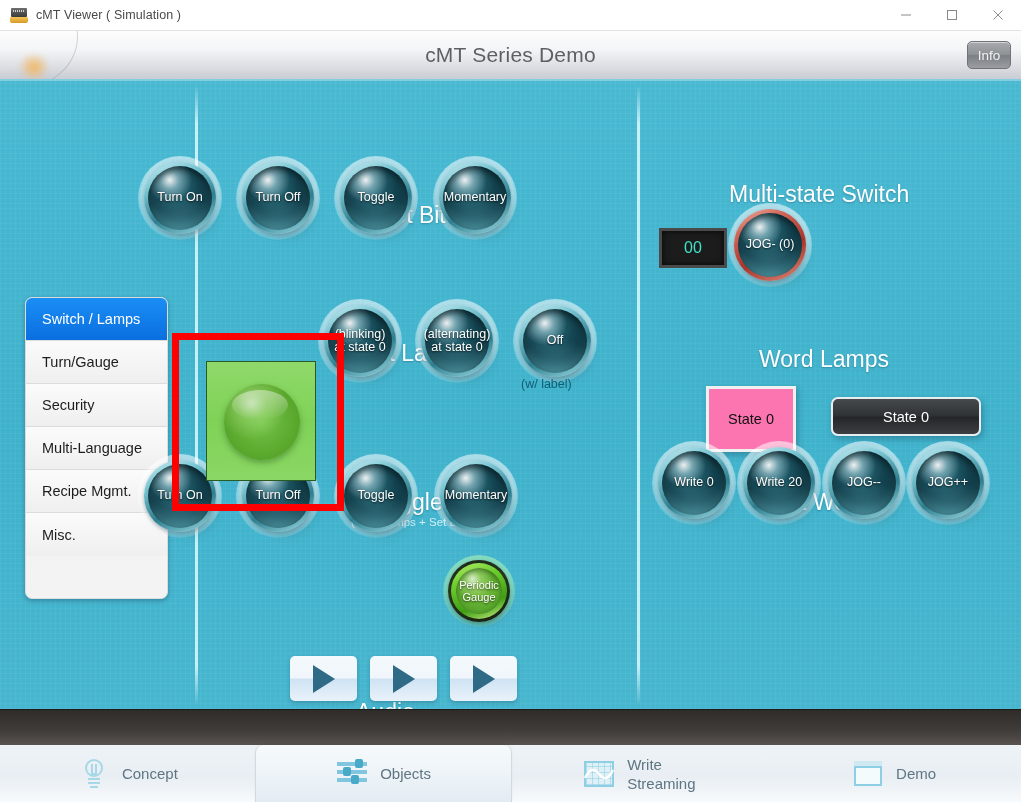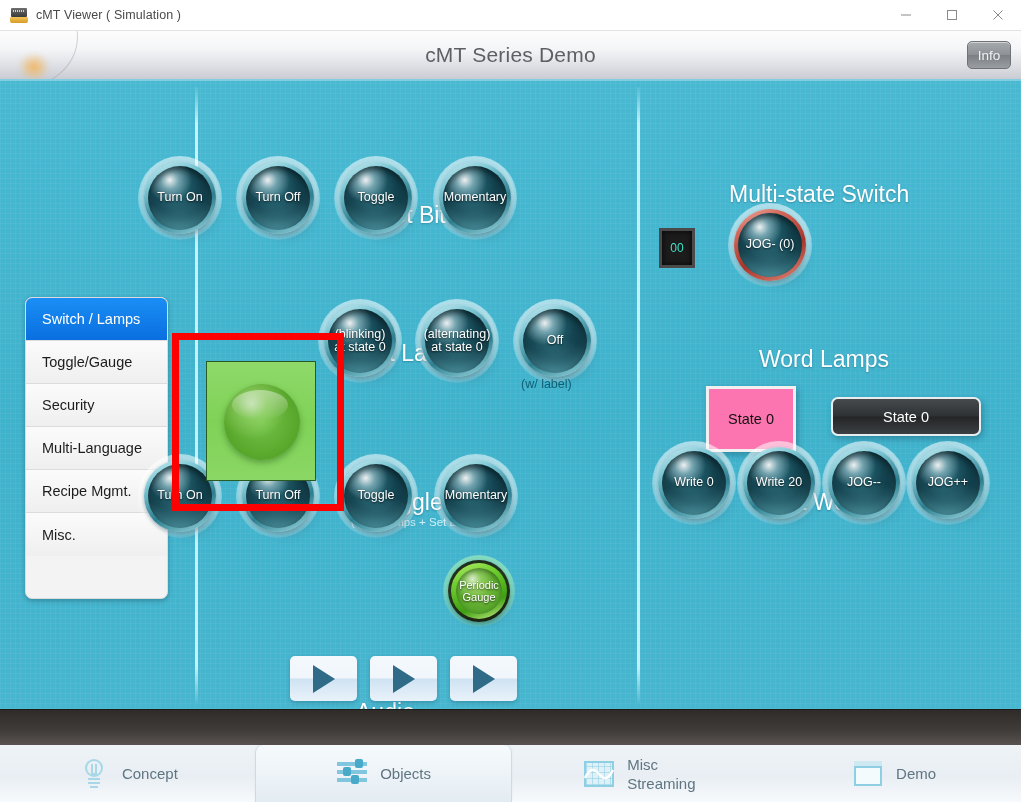--- a/index.html
+++ b/index.html
@@ -208,25 +208,25 @@
     box-shadow: 0 3px 6px rgba(40,90,25,.45);
   }
   .lamp-green .dome::after{
     content:""; position:absolute; left:8px; top:6px; width:56px; height:30px;
     border-radius:50%;
     background: linear-gradient(180deg, rgba(255,255,255,.42), rgba(255,255,255,0));
   }
 
   
   .numdisp {
-    position: absolute; left: 659px; top: 149px; width: 36px; height: 40px;
+    position: absolute; left: 659px; top: 149px; width: 68px; height: 40px;
     background: #1c1c1c;
     border: 3px solid #4a4a4a;
     display:flex; align-items:center; justify-content:center;
-    color:#3fe2c6; font-size:12px;
+    color:#3fe2c6; font-size:16px;
     box-shadow: inset 0 0 6px rgba(0,0,0,.8);
   }
 
   
   .wlamp-pink {
     position: absolute; left: 706px; top: 307px; width: 90px; height: 66px;
     background: #fc75b0;
     border: 3px solid #f0f0f0;
     display:flex; align-items:center; justify-content:center;
     color:#111; font-size:14.5px;
@@ -369,21 +369,21 @@
 <div class="hmi">
   <div class="hmi-topline"></div>
   <div class="divider left"></div>
   <div class="divider right"></div>
 
   <div class="menu">
     <div class="menu-item active">
         <span>Switch / Lamps</span>
       </div>
     <div class="menu-item">
-        <span>Toggle/Gauge</span>
+        <span>Turn/Gauge</span>
       </div>
     <div class="menu-item">
         <span>Security</span>
       </div>
     <div class="menu-item">
         <span>Multi-Language</span>
       </div>
     <div class="menu-item">
         <span>Recipe Mgmt.</span>
       </div>
@@ -584,21 +584,21 @@
     <div class="nlabel">Objects</div>
   </div>
 
   <div class="navtab">
     <div class="nav-icon ic-chart">
       <div class="grid"></div>
       <svg width="30" height="26" viewBox="0 0 30 26">
         <path d="M1 17 C 6 7, 10 7, 15 13 S 24 19, 29 9" fill="none" stroke="#ffffff" stroke-width="2.4"></path>
       </svg>
     </div>
-    <div class="nlabel">Misc
+    <div class="nlabel">Write
 Streaming</div>
   </div>
 
   <div class="navtab">
     <div class="nav-icon ic-win">
       <div class="frame"></div>
         <div class="bar"></div>
     </div>
     <div class="nlabel">Demo</div>
   </div>

